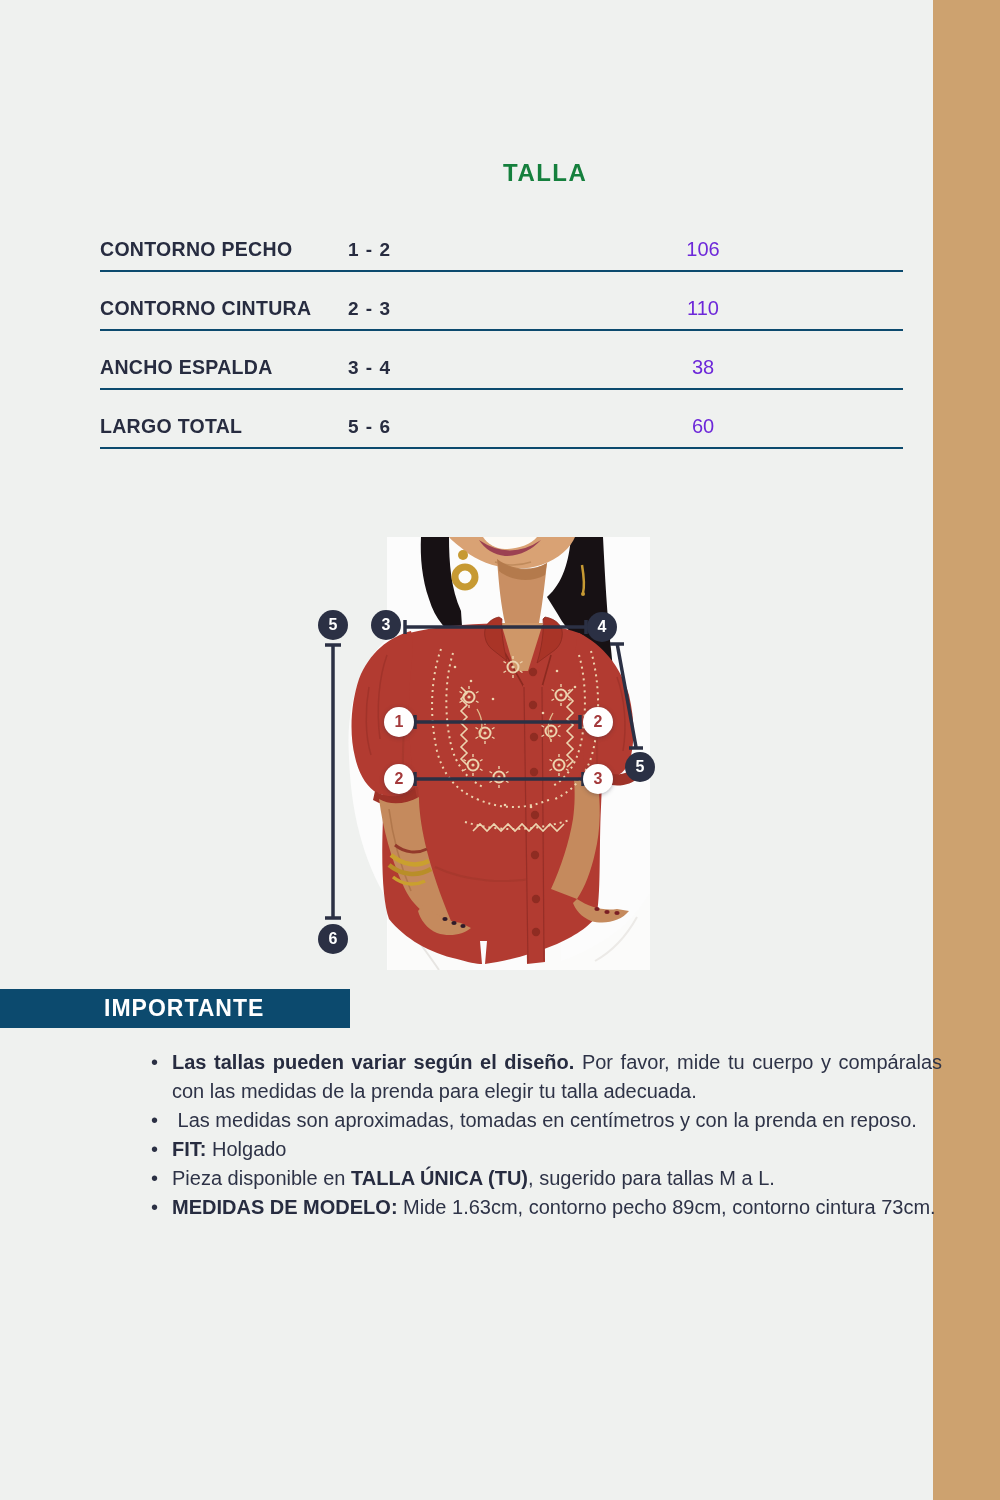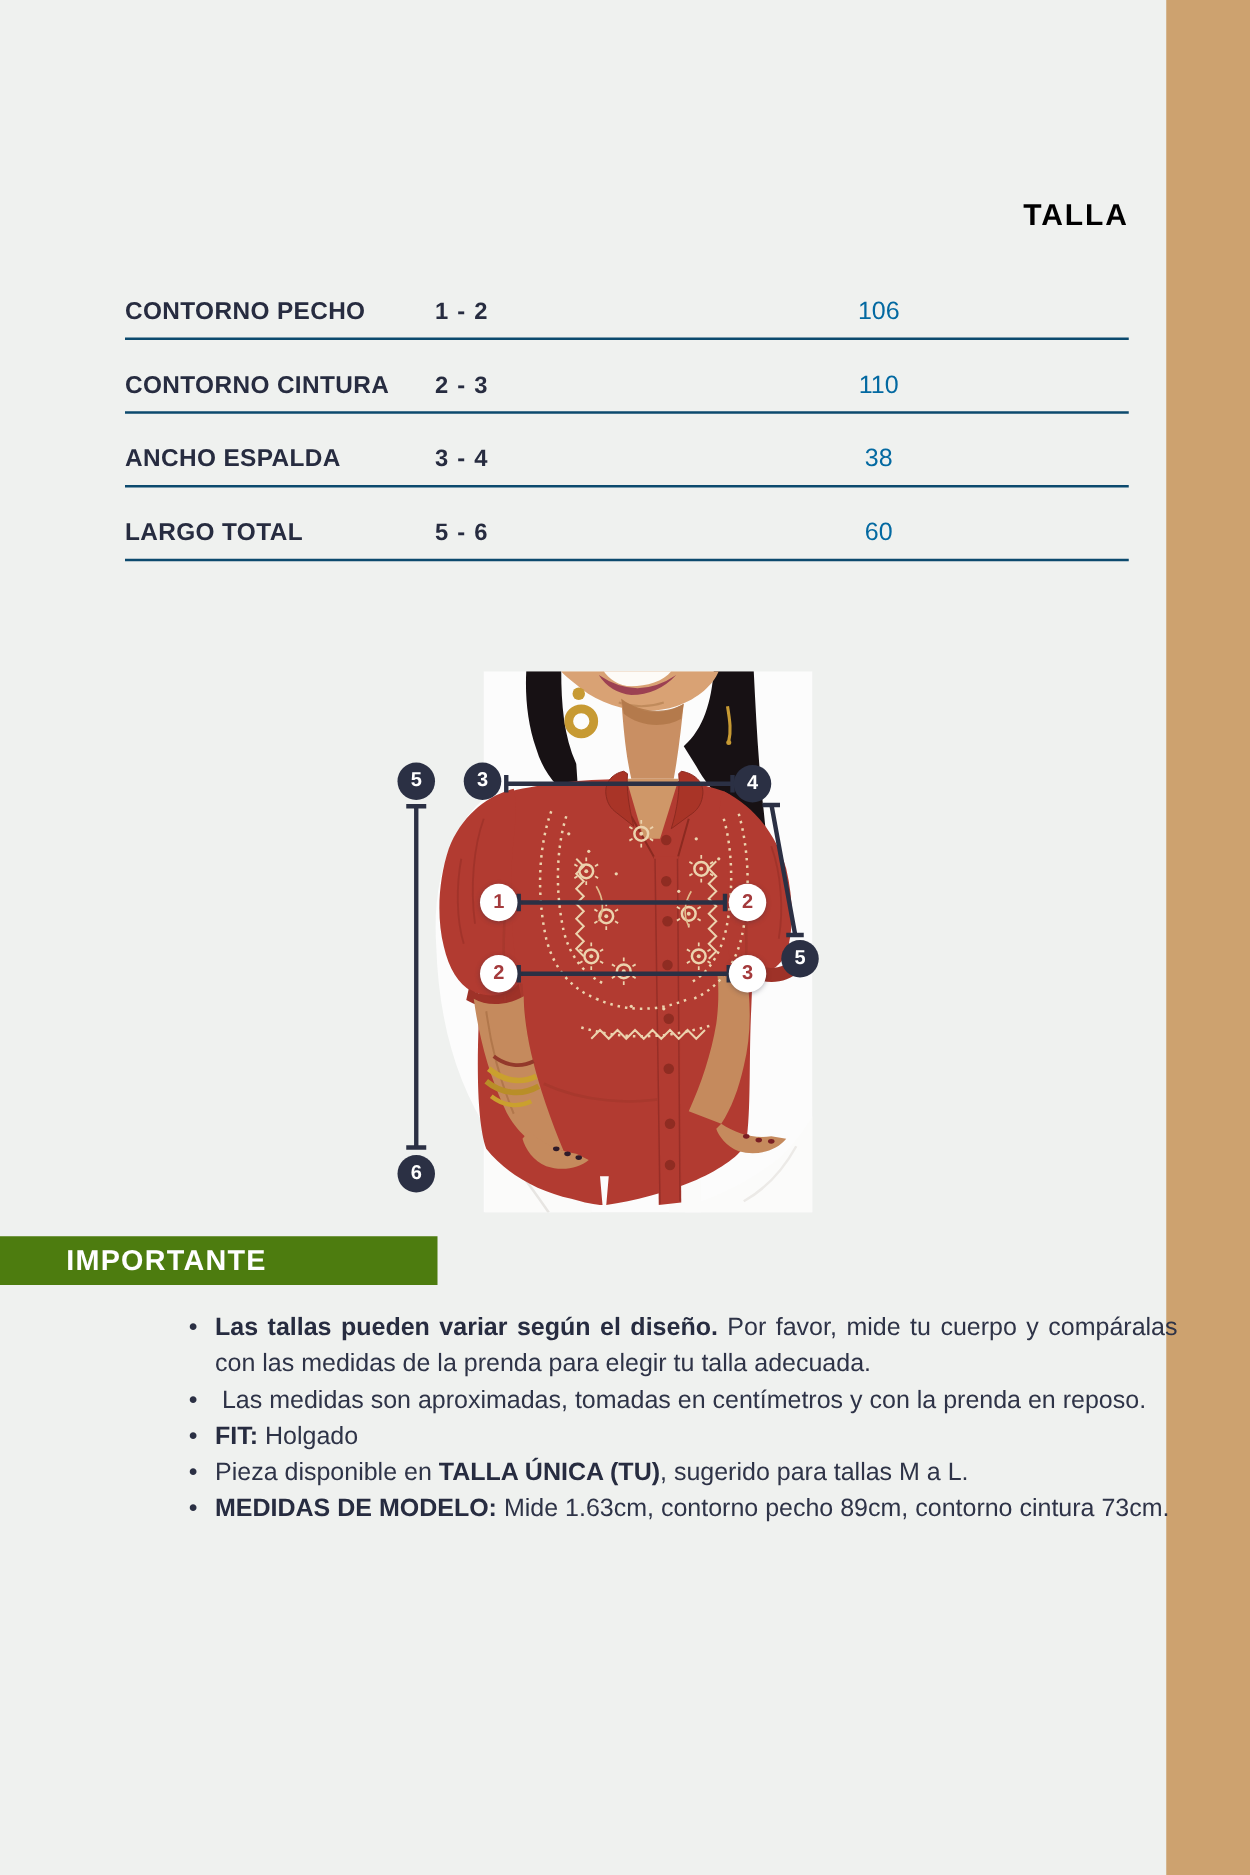--- a/index.html
+++ b/index.html
@@ -9,32 +9,32 @@
     font-family:"Liberation Sans",sans-serif;
     color:#272c40;
   }
   .stripe{
     position:absolute;right:0;top:0;width:67px;height:1500px;
     background:#cda26f;
   }
   
   .tbl-header{
     position:absolute;left:503px;top:156px;width:400px;
-    text-align:right;font-size:24px;font-weight:600;line-height:33px;
-    letter-spacing:1.5px;color:#000000;
+    text-align:left;font-size:24px;font-weight:600;line-height:33px;
+    letter-spacing:1.5px;color:#15803d;
   }
   .tbl-rows{position:absolute;left:100px;top:213px;width:803px;}
   .tbl-row{
     height:59px;box-sizing:border-box;border-bottom:2px solid #0c4a6e;
     display:grid;grid-template-columns:248px 155px 1fr;
     align-items:end;padding-bottom:9px;
   }
   .tbl-label{font-size:19.5px;font-weight:700;letter-spacing:.3px;}
   .tbl-range{font-size:19px;font-weight:600;letter-spacing:1px;}
-  .tbl-value{font-size:20px;font-weight:400;color:#0369a1;text-align:center;}
+  .tbl-value{font-size:20px;font-weight:400;color:#6d28d9;text-align:center;}
   
   .photo{
     position:absolute;left:345px;top:537px;width:305px;height:433px;z-index:1;
   }
   .photo svg{display:block;}
   
   .measure-overlay{
     position:absolute;left:0;top:0;width:1000px;height:1500px;z-index:2;
     pointer-events:none;
   }
@@ -51,23 +51,23 @@
   .mk-3{left:587px;top:612px;}
   .mk-4{left:384px;top:707px;}
   .mk-5{left:583px;top:707px;}
   .mk-6{left:384px;top:764px;}
   .mk-7{left:583px;top:764px;}
   .mk-8{left:625px;top:752px;}
   .mk-9{left:318px;top:924px;}
   
   .banner{
     position:absolute;left:0;top:989px;width:350px;height:39px;
-    background:#4d7c0f;color:#ffffff;
+    background:#0c4a6e;color:#ffffff;
     font-size:23px;font-weight:700;letter-spacing:1px;line-height:39px;
-    padding-left:53px;box-sizing:border-box;
+    padding-left:104px;box-sizing:border-box;
   }
   
   .notes{
     position:absolute;left:136px;top:1048px;width:770px;
     font-size:20px;line-height:29px;color:#2e3347;
     text-align:justify;
     margin-left:36px;
   }
   .notes ul{list-style:none;margin:0;padding:0;}
   .notes li{position:relative;}

